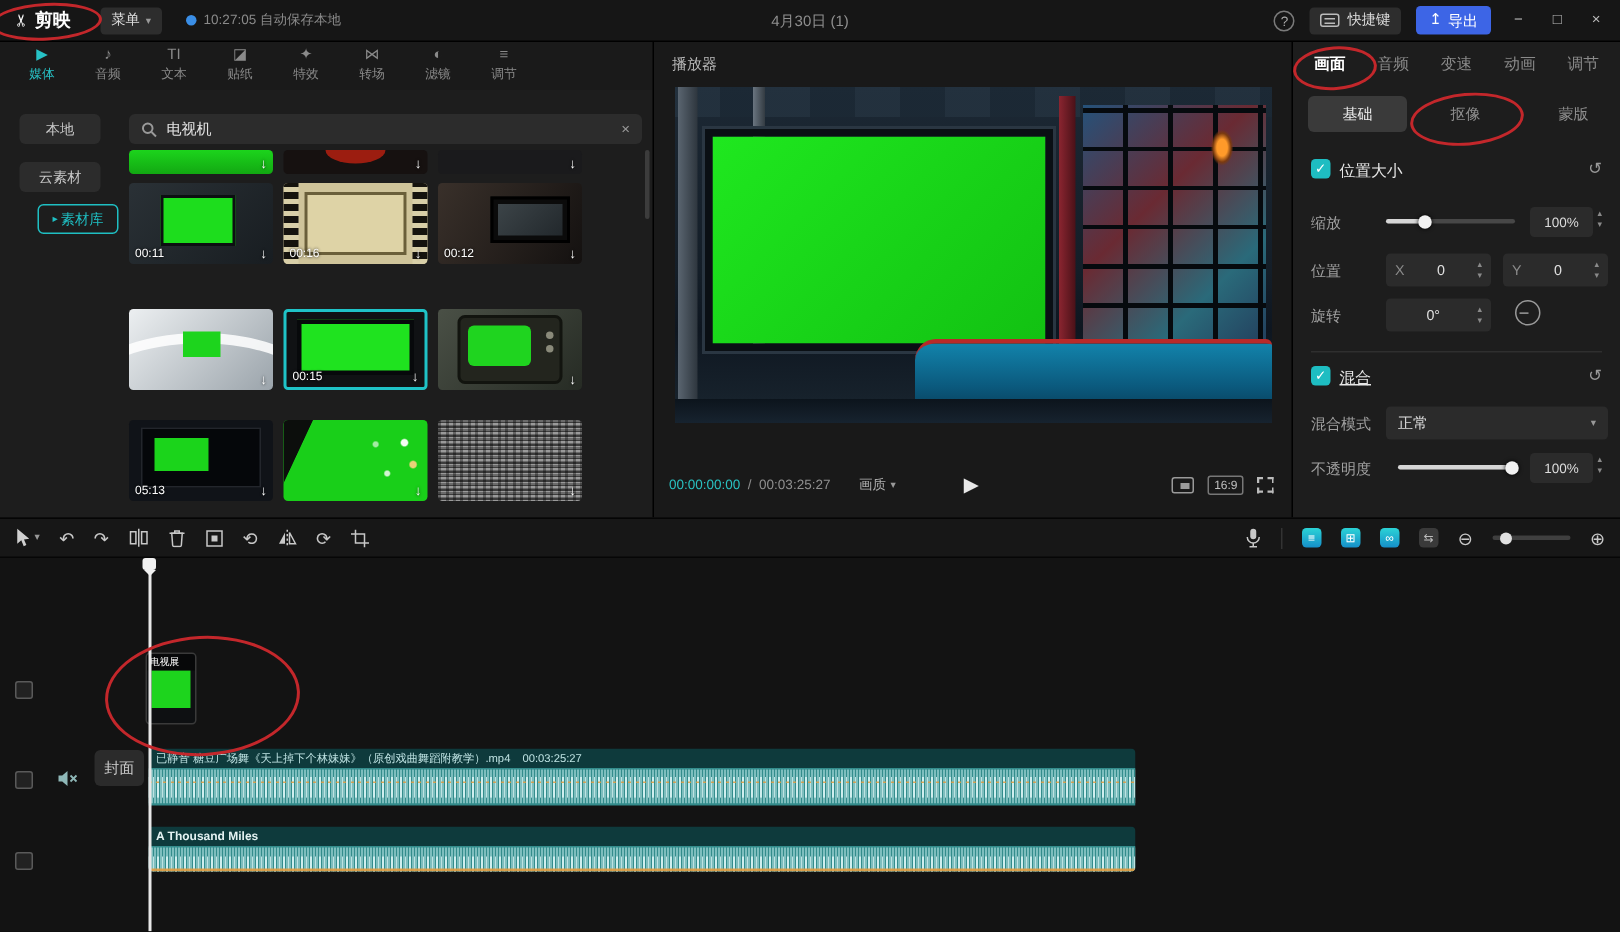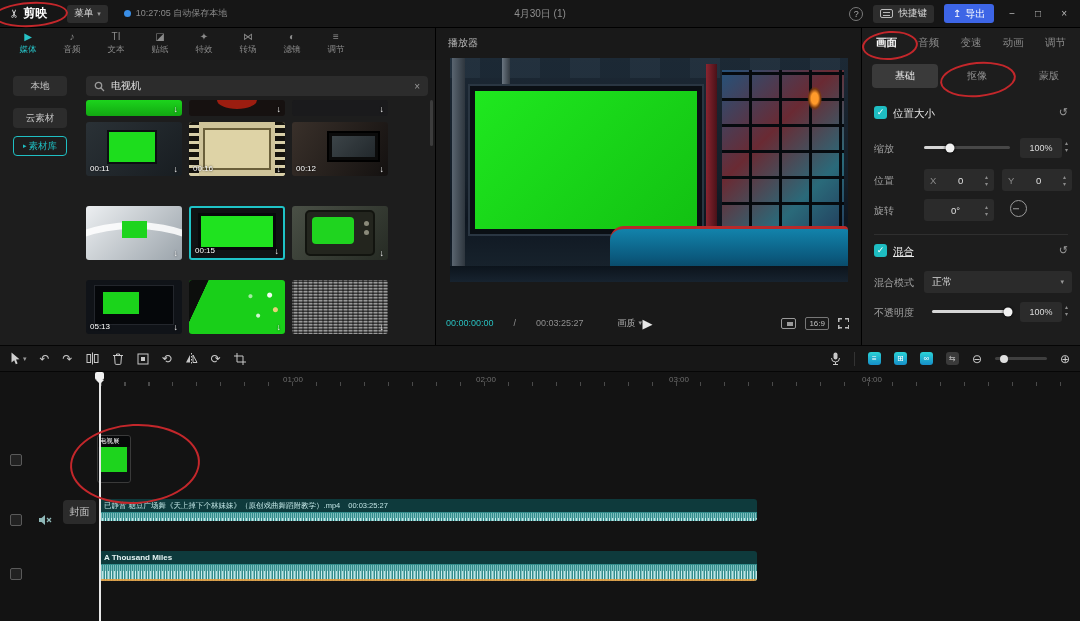--- a/index.html
+++ b/index.html
@@ -100,21 +100,21 @@
      repeating-linear-gradient(0deg, transparent 0 23px, #060a0e 23px 26px),
      linear-gradient(135deg,#25527a 0%,#6a2a33 40%,#2a6a7a 75%,#23405e 100%);}
   .v-pillar-l{position:absolute;left:2px;top:0;width:13px;height:100%;background:linear-gradient(90deg,#5a6570,#2e363e);}
   .v-pillar-l2{position:absolute;left:52px;top:0;width:8px;height:78%;background:linear-gradient(90deg,#6a7580,#333b42);}
   .v-green{position:absolute;left:20px;top:28px;width:232px;height:148px;background:linear-gradient(135deg,#1fe81f,#12c112);
            border:5px solid #0a0f14;box-shadow:0 0 0 2px #2a3642;}
   .v-pillar-r{position:absolute;left:256px;top:6px;width:11px;height:88%;background:linear-gradient(90deg,#8a2530,#4a1118);}
   .v-desk{position:absolute;left:160px;top:168px;width:238px;height:50px;border-top:3px solid #b82a2a;
           background:linear-gradient(180deg,#1283ab 0%,#0b5a7e 60%,#083d58 100%);border-radius:14px 4px 0 0;}
   .v-floor{position:absolute;left:0;bottom:0;width:100%;height:16px;background:linear-gradient(180deg,#0c141c,#17232f);}
-  .pc{position:absolute;left:10px;right:12px;top:284px;height:22px;display:flex;align-items:center;gap:20px;
+  .pc{position:absolute;left:10px;right:12px;top:284px;height:22px;display:flex;align-items:center;gap:5px;
       font-size:9px;color:#8f8f8f;}
   .t-cur{color:#29c0c0;}
   .quality{margin-left:14px;display:flex;align-items:center;gap:3px;color:#b0b0b0;}
   .play{position:absolute;left:50%;transform:translateX(-50%);color:#e8e8e8;font-size:13px;}
   .pc .right{margin-left:auto;display:flex;align-items:center;gap:9px;}
   .pip{width:15px;height:11px;border:1px solid #9a9a9a;border-radius:2px;position:relative;}
   .pip::after{content:"";position:absolute;right:2px;bottom:2px;width:6px;height:4px;background:#9a9a9a;}
   .ratio{border:1px solid #777;border-radius:2px;padding:1px 3px;font-size:8px;color:#c0c0c0;}
   .fs{width:11px;height:11px;background-repeat:no-repeat;background-image:
       linear-gradient(#bbb,#bbb),linear-gradient(#bbb,#bbb),linear-gradient(#bbb,#bbb),linear-gradient(#bbb,#bbb),
@@ -180,21 +180,21 @@
                   border:4.5px solid transparent;border-top:4px solid #f0f0f0;border-bottom:0;}
   .ttgl{position:absolute;width:12px;height:12px;border:1px solid #5a5a5a;border-radius:2px;background:#222;}
   .cover-btn{position:absolute;left:63px;top:128px;width:33px;height:24px;background:#2b2b2b;border-radius:4px;
              display:flex;align-items:center;justify-content:center;font-size:10px;color:#ccc;}
   .oclip{position:absolute;left:97px;top:63px;width:34px;height:48px;background:#0e1012;border-radius:3px;
          border:1px solid #3a3a3a;overflow:hidden;z-index:2;}
   .oclip .lbl{position:absolute;left:0;top:0;right:0;font-size:6.5px;color:#fff;background:rgba(0,0,0,.45);
               padding:1px 2px;white-space:nowrap;z-index:2;}
   .oclip .g{position:absolute;left:10%;top:24%;width:80%;height:54%;background:#1dd41d;}
   .aclip{position:absolute;left:99px;width:658px;border-radius:3px;overflow:hidden;z-index:1;}
-  #main-clip{top:127px;height:22px;}
+  #main-clip{top:127px;height:52px;}
   #music-clip{top:179px;height:30px;}
   .clip-head{height:13px;background:#0e3a3c;display:flex;align-items:center;padding:0 5px;gap:8px;
              font-size:7.5px;color:#bfe3e3;white-space:nowrap;overflow:hidden;}
   #music-clip .clip-head{font-size:8px;color:#e4f2f2;font-weight:bold;}
   .clip-body{position:relative;background:#338c8c;}
   #main-clip .clip-body{height:25px;}
   #music-clip .clip-body{height:29px;}
   .wave{position:absolute;inset:0;background-repeat:no-repeat;
         background-image:
           repeating-linear-gradient(90deg, rgba(235,255,255,.75) 0 1px, transparent 1px 3px),
@@ -277,21 +277,21 @@
       </div>
   </div>
 
   <div id="media-panel">
     <div class="side-chip" style="top:16px;">
       <span>本地</span>
       </div>
     <div class="side-chip" style="top:48px;">
       <span>云素材</span>
       </div>
-    <div class="side-chip" id="chip-library" style="top:76px;">
+    <div class="side-chip" id="chip-library" style="top:76px;margin-left:12px;">
       <span style="font-size:7px;">▸</span>
       <span>素材库</span>
       </div>
 
     <div id="search">
       <svg width="11" height="11" viewBox="0 0 11 11">
         <circle cx="4.5" cy="4.5" r="3.2" fill="none" stroke="#9a9a9a" stroke-width="1.3"></circle>
         <line x1="7" y1="7" x2="10" y2="10" stroke="#9a9a9a" stroke-width="1.3"></line>
         </svg>
       <span class="stext">电视机</span>
@@ -532,27 +532,20 @@
     <span class="tgl">∞</span>
     <span class="tgl gray">⇆</span>
     <span class="tool">⊖</span>
     <span class="zslider">
       <span class="zknob"></span>
       </span>
     <span class="tool">⊕</span>
   </div>
 
   <div id="timeline">
-    <div class="ruler">
-      <div class="ticks"></div>
-      <span class="rlabel" style="left:293px;">01:00</span>
-      <span class="rlabel" style="left:486px;">02:00</span>
-      <span class="rlabel" style="left:679px;">03:00</span>
-      <span class="rlabel" style="left:872px;">04:00</span>
-    </div>
 
     <span class="ttgl" style="left:10px;top:82px;"></span>
     <span class="ttgl" style="left:10px;top:142px;"></span>
     <span class="ttgl" style="left:10px;top:196px;"></span>
     <span style="position:absolute;left:38px;top:140px;">
       <svg width="14" height="12" viewBox="0 0 14 12">
         <path d="M1 4 H3.5 L7 1 V11 L3.5 8 H1 Z" fill="#8fb8b8"></path>
         <line x1="9" y1="4" x2="13" y2="8" stroke="#8fb8b8" stroke-width="1.2"></line>
         <line x1="13" y1="4" x2="9" y2="8" stroke="#8fb8b8" stroke-width="1.2"></line>
         </svg></span>

